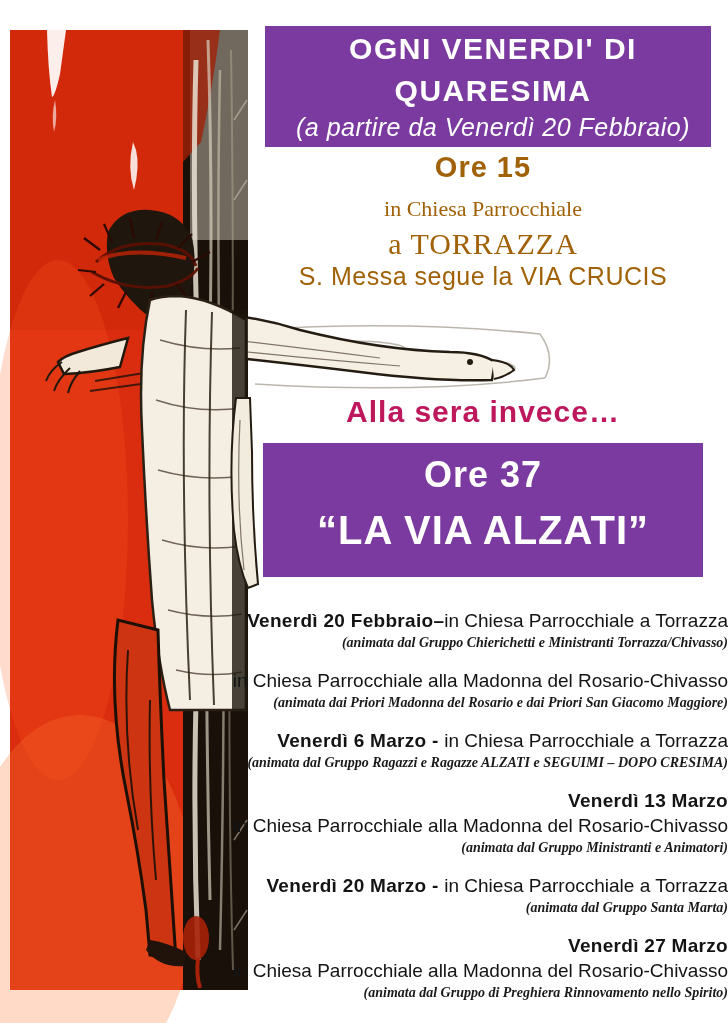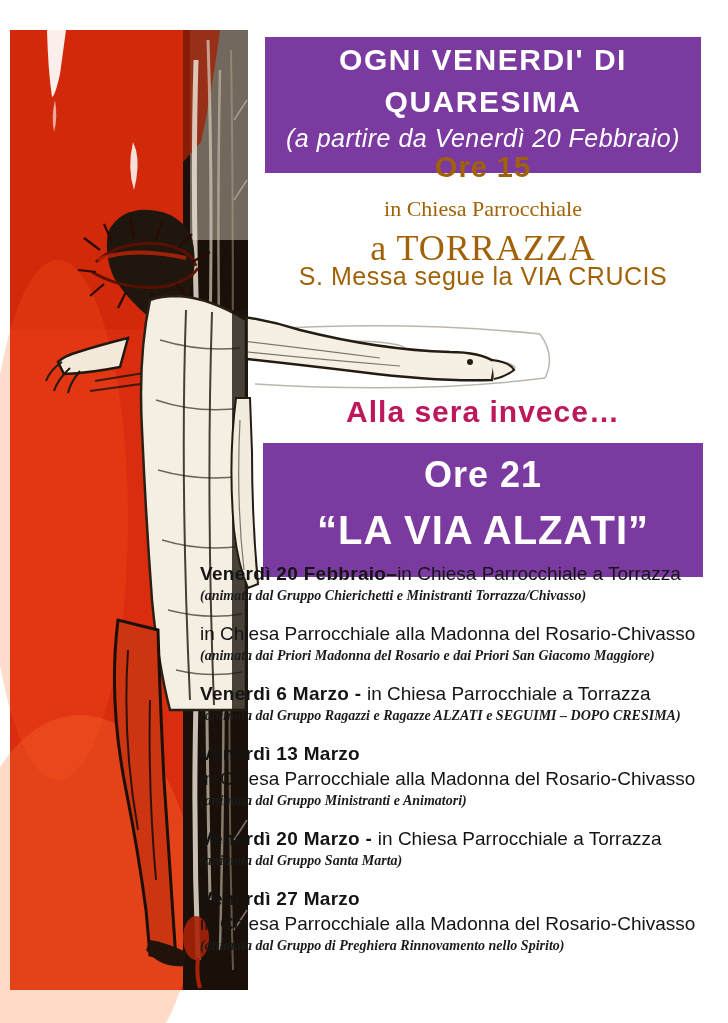--- a/index.html
+++ b/index.html
@@ -5,36 +5,36 @@
   html,body { margin:0; padding:0; background:#ffffff; }
   .poster {
     position:relative; width:728px; height:1023px; background:#ffffff;
     font-family:"Liberation Sans", sans-serif; overflow:hidden;
   }
   .art { position:absolute; left:0; top:0; width:728px; height:1023px; z-index:0; }
 
   .purple-box {
     position:absolute; background:#7b3aa0; color:#ffffff; text-align:center; z-index:2;
   }
-  #header-box { left:265px; top:37px; width:436px; height:136px; }
+  #header-box { left:265px; top:26px; width:436px; height:121px;padding-left:10px; }
   .header-title { font-weight:bold; font-size:30px; line-height:39px; letter-spacing:1.5px; padding-top:3px; }
   .header-subtitle { font-style:italic; font-size:25px; line-height:34px; letter-spacing:0.5px; }
 
   .center-line { position:absolute; left:245px; width:476px; text-align:center; z-index:2; color:#a16207; white-space:nowrap; }
   #ore15   { top:151px; font-size:29px; font-weight:bold; letter-spacing:1px; }
   #place1  { top:196px; font-family:"Liberation Serif", serif; font-size:22px; }
-  #place2  { top:227px; font-family:"Liberation Serif", serif; font-size:36px; letter-spacing:1px; }
+  #place2  { top:227px; font-family:"Liberation Serif", serif; font-size:30px; letter-spacing:1px; }
   #messa   { top:262px; font-size:25px; font-weight:normal; letter-spacing:0.5px; }
   #sera    { top:395px; font-size:30px; font-weight:bold; color:#be185d; letter-spacing:1px; }
 
   #evening-box { left:263px; top:443px; width:440px; height:134px; }
   .evening-time  { font-size:36px; font-weight:bold; line-height:48px; padding-top:8px; letter-spacing:1px; }
   .evening-event { font-size:40px; font-weight:bold; line-height:62px; letter-spacing:1px; }
 
-  #schedule { position:absolute; left:200px; top:561px; width:528px; text-align:left; z-index:2; color:#141414; }
+  #schedule { position:absolute; left:200px; top:608px; width:528px; text-align:right; z-index:2; color:#141414; }
   .entry { margin-bottom:16px; }
   .entry-line1 { font-size:19px; line-height:25px; white-space:nowrap; }
   .entry-date  { font-weight:bold; letter-spacing:0.3px; }
   .entry-loc   { font-size:19px; line-height:25px; white-space:nowrap; }
   .entry-note  { font-family:"Liberation Serif", serif; font-style:italic; font-weight:bold;
                  font-size:14px; line-height:19px; color:#1a1a1a; }
 </style>
 </head>
 <body>
 
@@ -157,21 +157,21 @@
   </div>
 
   <div class="center-line" id="ore15">Ore 15</div>
   <div class="center-line" id="place1">in Chiesa Parrocchiale</div>
   <div class="center-line" id="place2">a TORRAZZA</div>
   <div class="center-line" id="messa">S. Messa segue la VIA CRUCIS</div>
 
   <div class="center-line" id="sera">Alla sera invece…</div>
 
   <div class="purple-box" id="evening-box">
-    <div class="evening-time">Ore 21</div>
+    <div class="evening-time">Ore 37</div>
     <div class="evening-event">“LA VIA ALZATI”</div>
   </div>
 
   <div id="schedule">
 
     <div class="entry">
       <div class="entry-line1"><span class="entry-date">Venerdì 20 Febbraio–</span><span>in Chiesa Parrocchiale a Torrazza</span></div>
       <div class="entry-loc"></div>
       <div class="entry-note">(animata dal Gruppo Chierichetti e Ministranti Torrazza/Chivasso)</div>
     </div>

